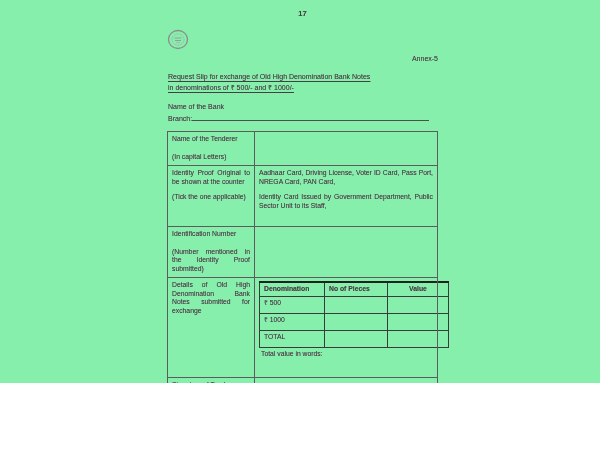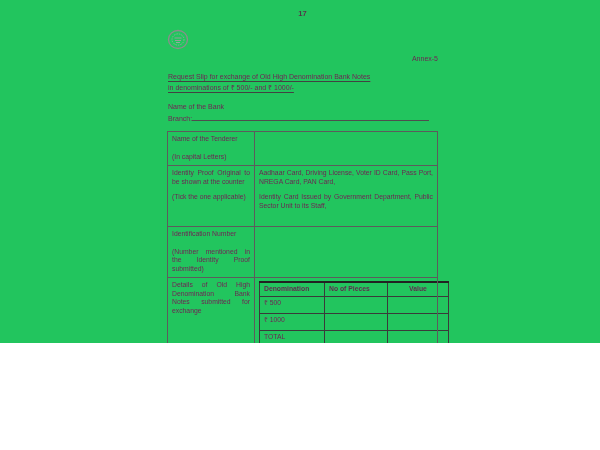--- a/index.html
+++ b/index.html
@@ -1,17 +1,17 @@
 <!DOCTYPE html>
 <html><head>
 <meta charset="utf-8">
 <style>
   html,body{margin:0;padding:0;background:#fff;}
   .canvas{
-    position:relative;width:600px;height:343px;background:#22c55e;overflow:hidden;
+    position:relative;width:600px;height:383px;background:#86efac;overflow:hidden;
     font-family:"Liberation Sans",sans-serif;color:#424242;
   }
   .txt{text-shadow:0 0 0.4px #8a8a8a;}
   .page-num{position:absolute;left:167px;top:9px;width:271px;text-align:center;font-size:7.5px;font-weight:bold;}
   .seal{position:absolute;left:167px;top:29px;width:22px;height:21px;}
   .annex{position:absolute;top:55px;left:338px;width:100px;text-align:right;font-size:7px;}
   .title{position:absolute;left:168px;top:71px;width:280px;font-size:7px;line-height:11px;}
   .title-line{text-decoration:underline;text-underline-offset:1.5px;}
   .bank-label{position:absolute;left:168px;top:103px;font-size:7px;}
   .branch-row{position:absolute;left:168px;top:113px;font-size:7px;white-space:nowrap;}

